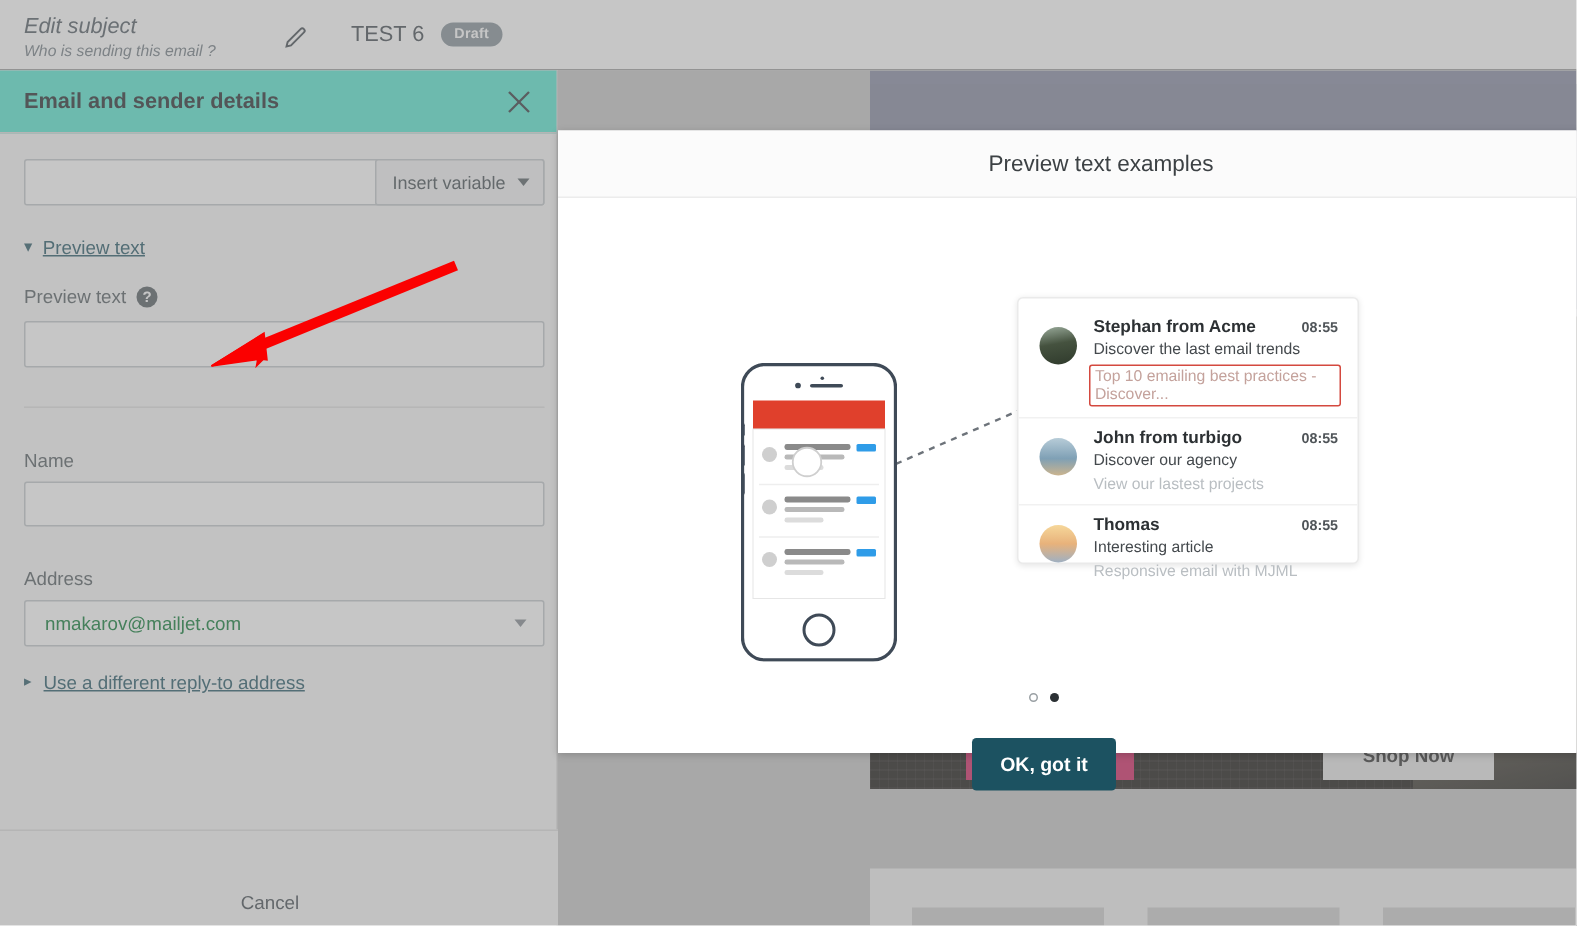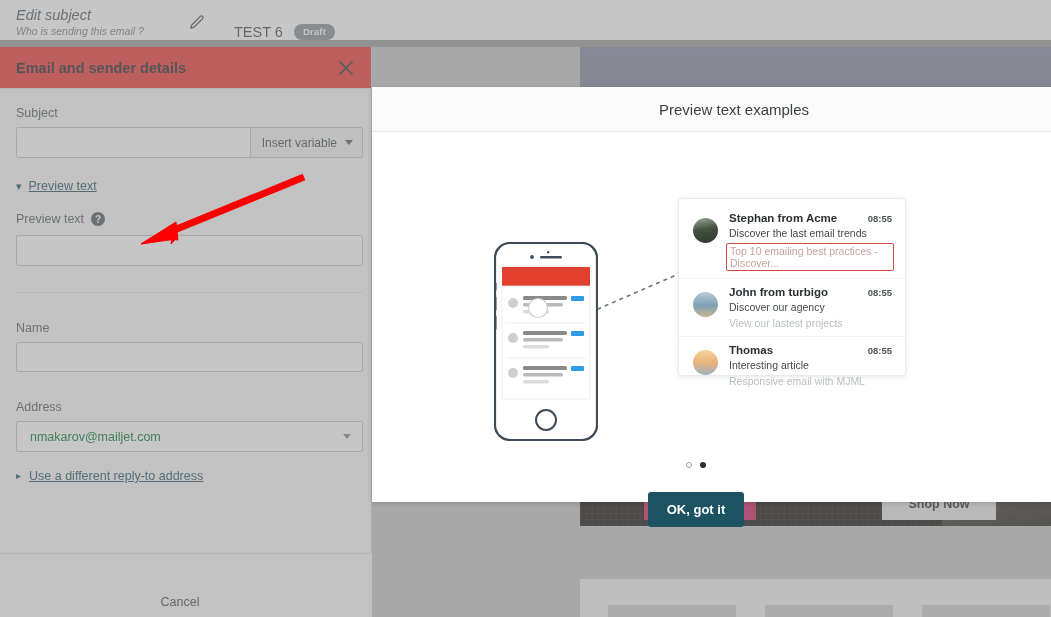--- a/index.html
+++ b/index.html
@@ -11,22 +11,22 @@
   }
 
   #root { position: relative; width: 1051px; height: 617px; }
 
   
   #app-bg { position: absolute; inset: 0; background: #ffffff; }
 
   
   .topbar {
     position: absolute; left: 0; top: 0; width: 1051px; height: 47px;
-    background: #ffffff; border-bottom: 7px solid #a3a3a3;
-    display: flex; align-items: flex-end;
+    background: #ffffff; border-bottom: 1px solid #a3a3a3;
+    display: flex; align-items: center;
   }
   .topbar-subject {
     width: 216px; padding: 6px 14px 0 16px;
     display: flex; flex-direction: column; justify-content: center;
     position: relative;
   }
   .tb-sub-title {
     font-style: italic; font-size: 14.5px; color: #59636b; line-height: 1.25;
   }
   .tb-sub-sub {
@@ -46,21 +46,21 @@
     padding: 2.5px 9px 3px; border-radius: 9px; letter-spacing: .2px;
   }
 
   
   .side-panel {
     position: absolute; left: 0; top: 47px; width: 372px; height: 570px;
     background: #f7f7f7; border-right: 1px solid #d4d4d4;
   }
   .sp-header {
     height: 42px; display: flex; align-items: center; justify-content: space-between;
-    padding: 0 15px 0 16px; border-bottom: 1px solid #e0e0e0; background: #ef4444;
+    padding: 0 15px 0 16px; border-bottom: 1px solid #e0e0e0; background: #5eead4;
   }
   .sp-title { font-size: 14.5px; color: #2f3437; font-weight: bold; }
   .sp-x { width: 20px; height: 20px; color: #3b4145; cursor: pointer; }
 
   .sp-body { padding: 17px 14px 0 16px; height: 462px; }
   .fld-label { font-size: 12.5px; color: #5c6569; margin-bottom: 7px; }
   .fld-label.mt { margin-top: 28px; }
 
   .txt-input {
     width: 347px; height: 30px; background: #ffffff;
@@ -298,21 +298,20 @@
     <div class="side-panel">
       <div class="sp-header">
         <div class="sp-title">Email and sender details</div>
         <svg class="sp-x" viewBox="0 0 24 24" stroke="currentColor" stroke-width="1.9">
           <line x1="4" y1="4" x2="20" y2="20"></line>
             <line x1="20" y1="4" x2="4" y2="20"></line>
         </svg>
       </div>
 
       <div class="sp-body">
-        <div class="fld-label">Subject</div>
         <div class="subject-row">
           <input class="txt-input" type="text" value="" style="">
           <div class="insert-var">
             <span>Insert variable</span>
             <span class="caret-dn"></span>
           </div>
         </div>
 
         <div class="disclosure">
           <span class="disc-chev">▾</span>

